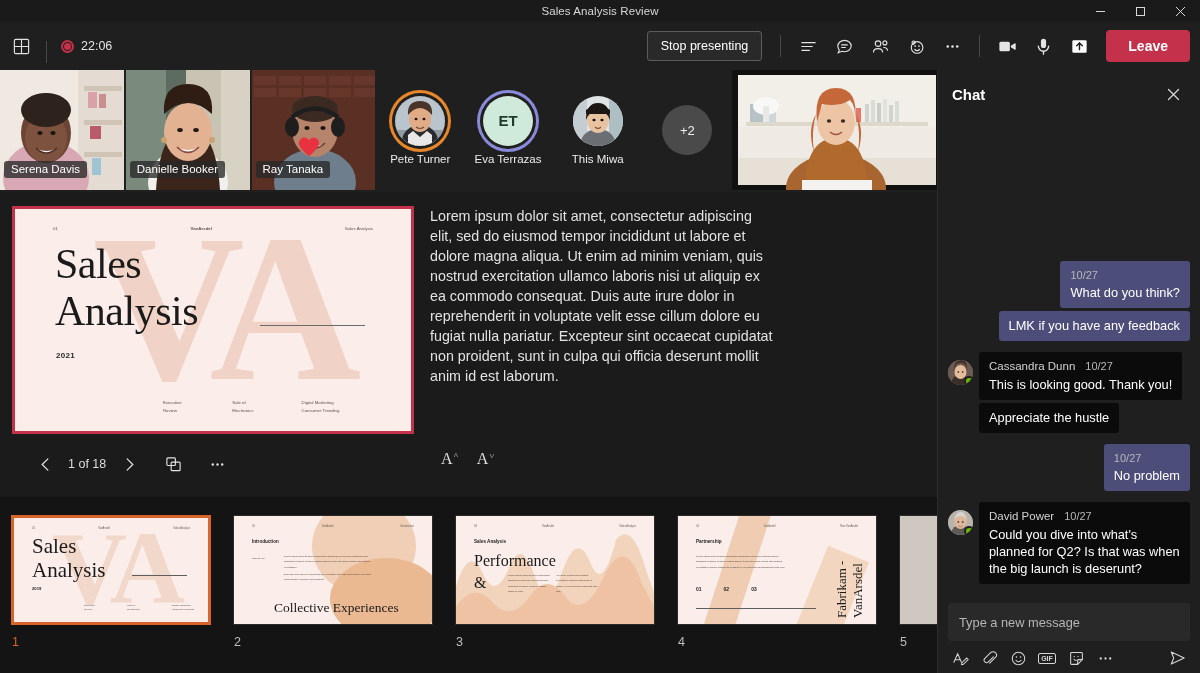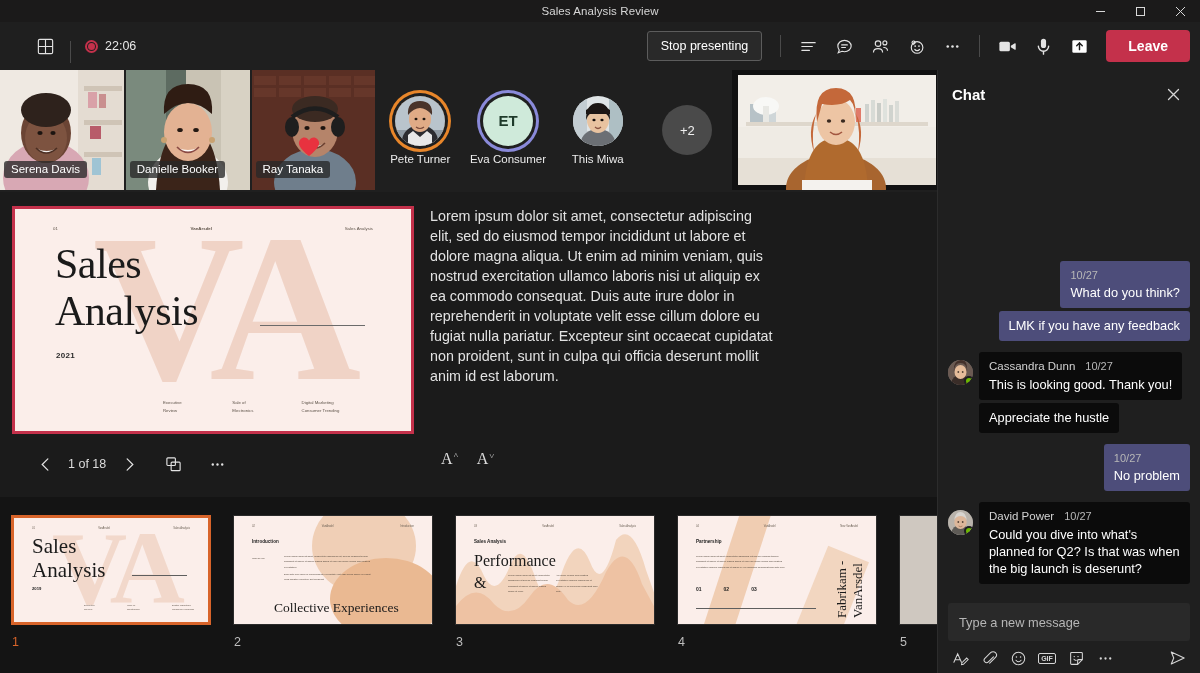--- a/index.html
+++ b/index.html
@@ -19,21 +19,21 @@
   .titlebar-title { font-size: 11.5px; color: #d6d6d6; letter-spacing: .1px; }
   .wincontrols { position: absolute; right: 0; top: 0; height: 22px; display: flex; }
   .winbtn { width: 40px; height: 22px; display: flex; align-items: center; justify-content: center; color: #d8d8d8; }
   .winbtn svg { display: block; }
 
   
   .toolbar {
     position: absolute; top: 22px; left: 0; width: 1200px; height: 48px;
     background: #1f1f1f; display: flex; align-items: center;
   }
-  .tb-left { display: flex; align-items: flex-end; padding-left: 28px; gap: 0; }
+  .tb-left { display: flex; align-items: flex-end; padding-left: 4px; gap: 0; }
   .icon-btn {
     width: 34px; height: 34px; display: flex; align-items: center; justify-content: center;
     border-radius: 4px; color: #e3e3e3;
   }
   .tb-divider { width: 1px; height: 22px; background: #4a4a4a; margin: 0 8px; }
   .rec-chip { display: flex; align-items: center; gap: 7px; padding: 0 6px; height: 34px; }
   .rec-dot {
     width: 13px; height: 13px; border-radius: 50%;
     border: 2px solid #c4314b; background: transparent;
     display: flex; align-items: center; justify-content: center;
@@ -399,21 +399,21 @@
         <ellipse cx="29" cy="23" rx="1.5" ry="1.2" fill="#20160f"></ellipse>
         <path d="M21 31 q4 3 8 0" stroke="#7a4a3a" stroke-width="1.2" fill="none"></path>
         <path d="M18 35 l7 6 l7-6 l5 4 v11 H13 V39z" fill="#e8e8e8"></path>
       </svg>
     </div>
     <div class="av-name">Pete Turner</div>
   </div>
 
   <div class="avatar-tile">
     <div class="av-circle av-ring" style="--ring:#8a8ada;background:#cfeada;color:#1e3a2a">ET</div>
-    <div class="av-name">Eva Consumer</div>
+    <div class="av-name">Eva Terrazas</div>
   </div>
 
   <div class="avatar-tile wide">
     <div class="av-circle">
       <svg width="50" height="50" viewBox="0 0 50 50">
         <rect width="50" height="50" fill="#dfe4e6"></rect>
         <rect x="0" y="0" width="14" height="50" fill="#c3cdd2"></rect>
         <rect x="36" y="0" width="14" height="50" fill="#aebfc4"></rect>
         <ellipse cx="25" cy="47" rx="17" ry="14" fill="#6b6f74"></ellipse>
         <ellipse cx="25" cy="24" rx="11" ry="13" fill="#e8c3a0"></ellipse>

